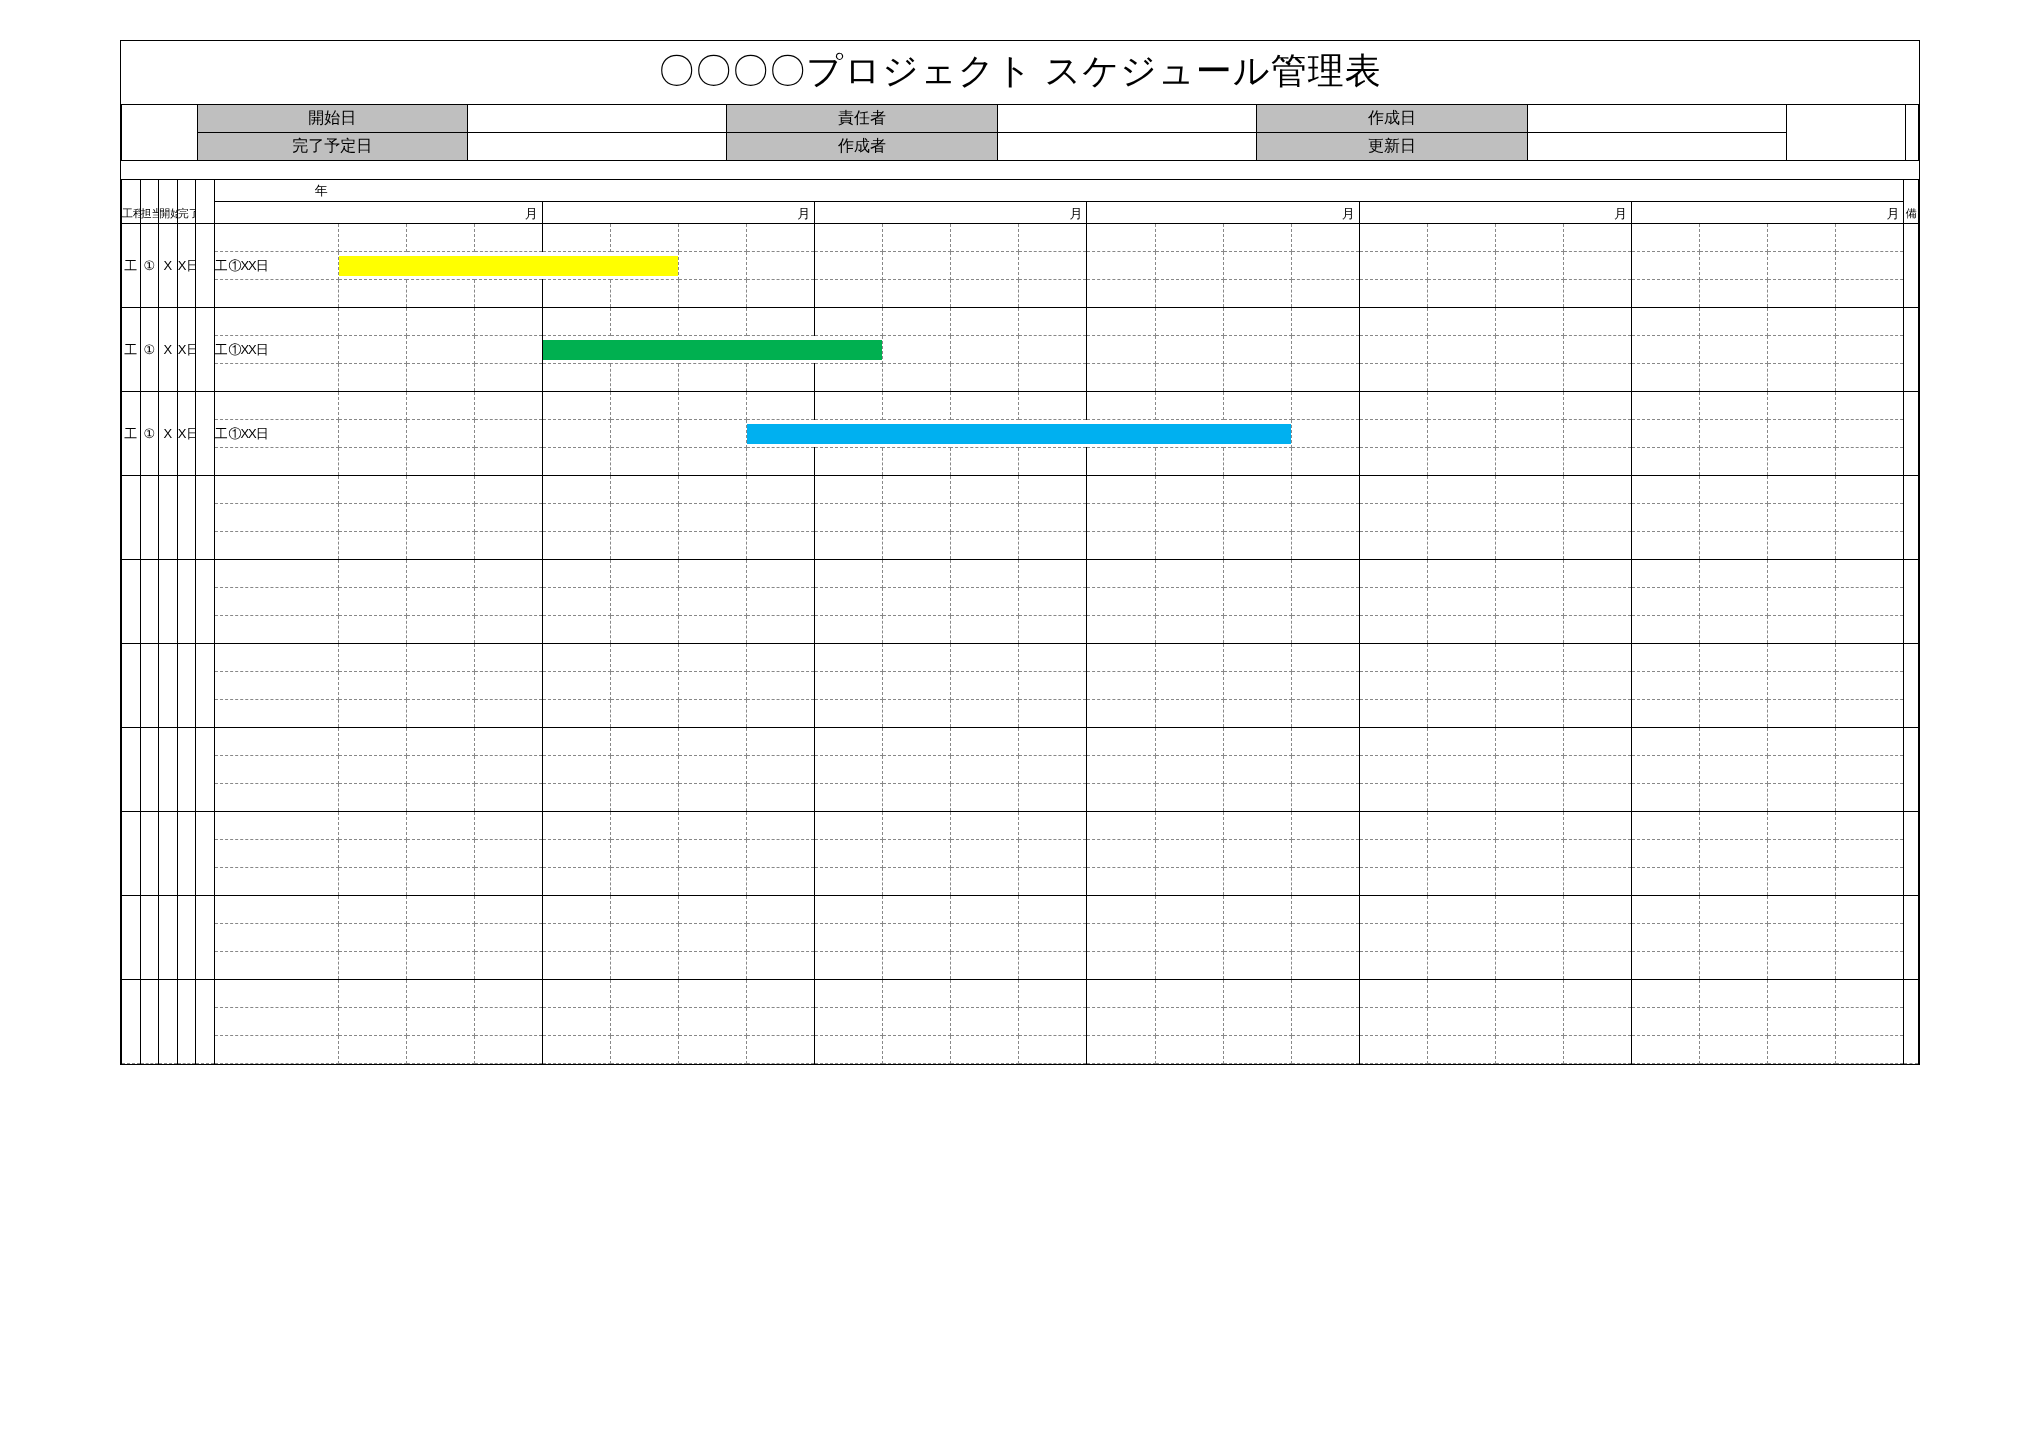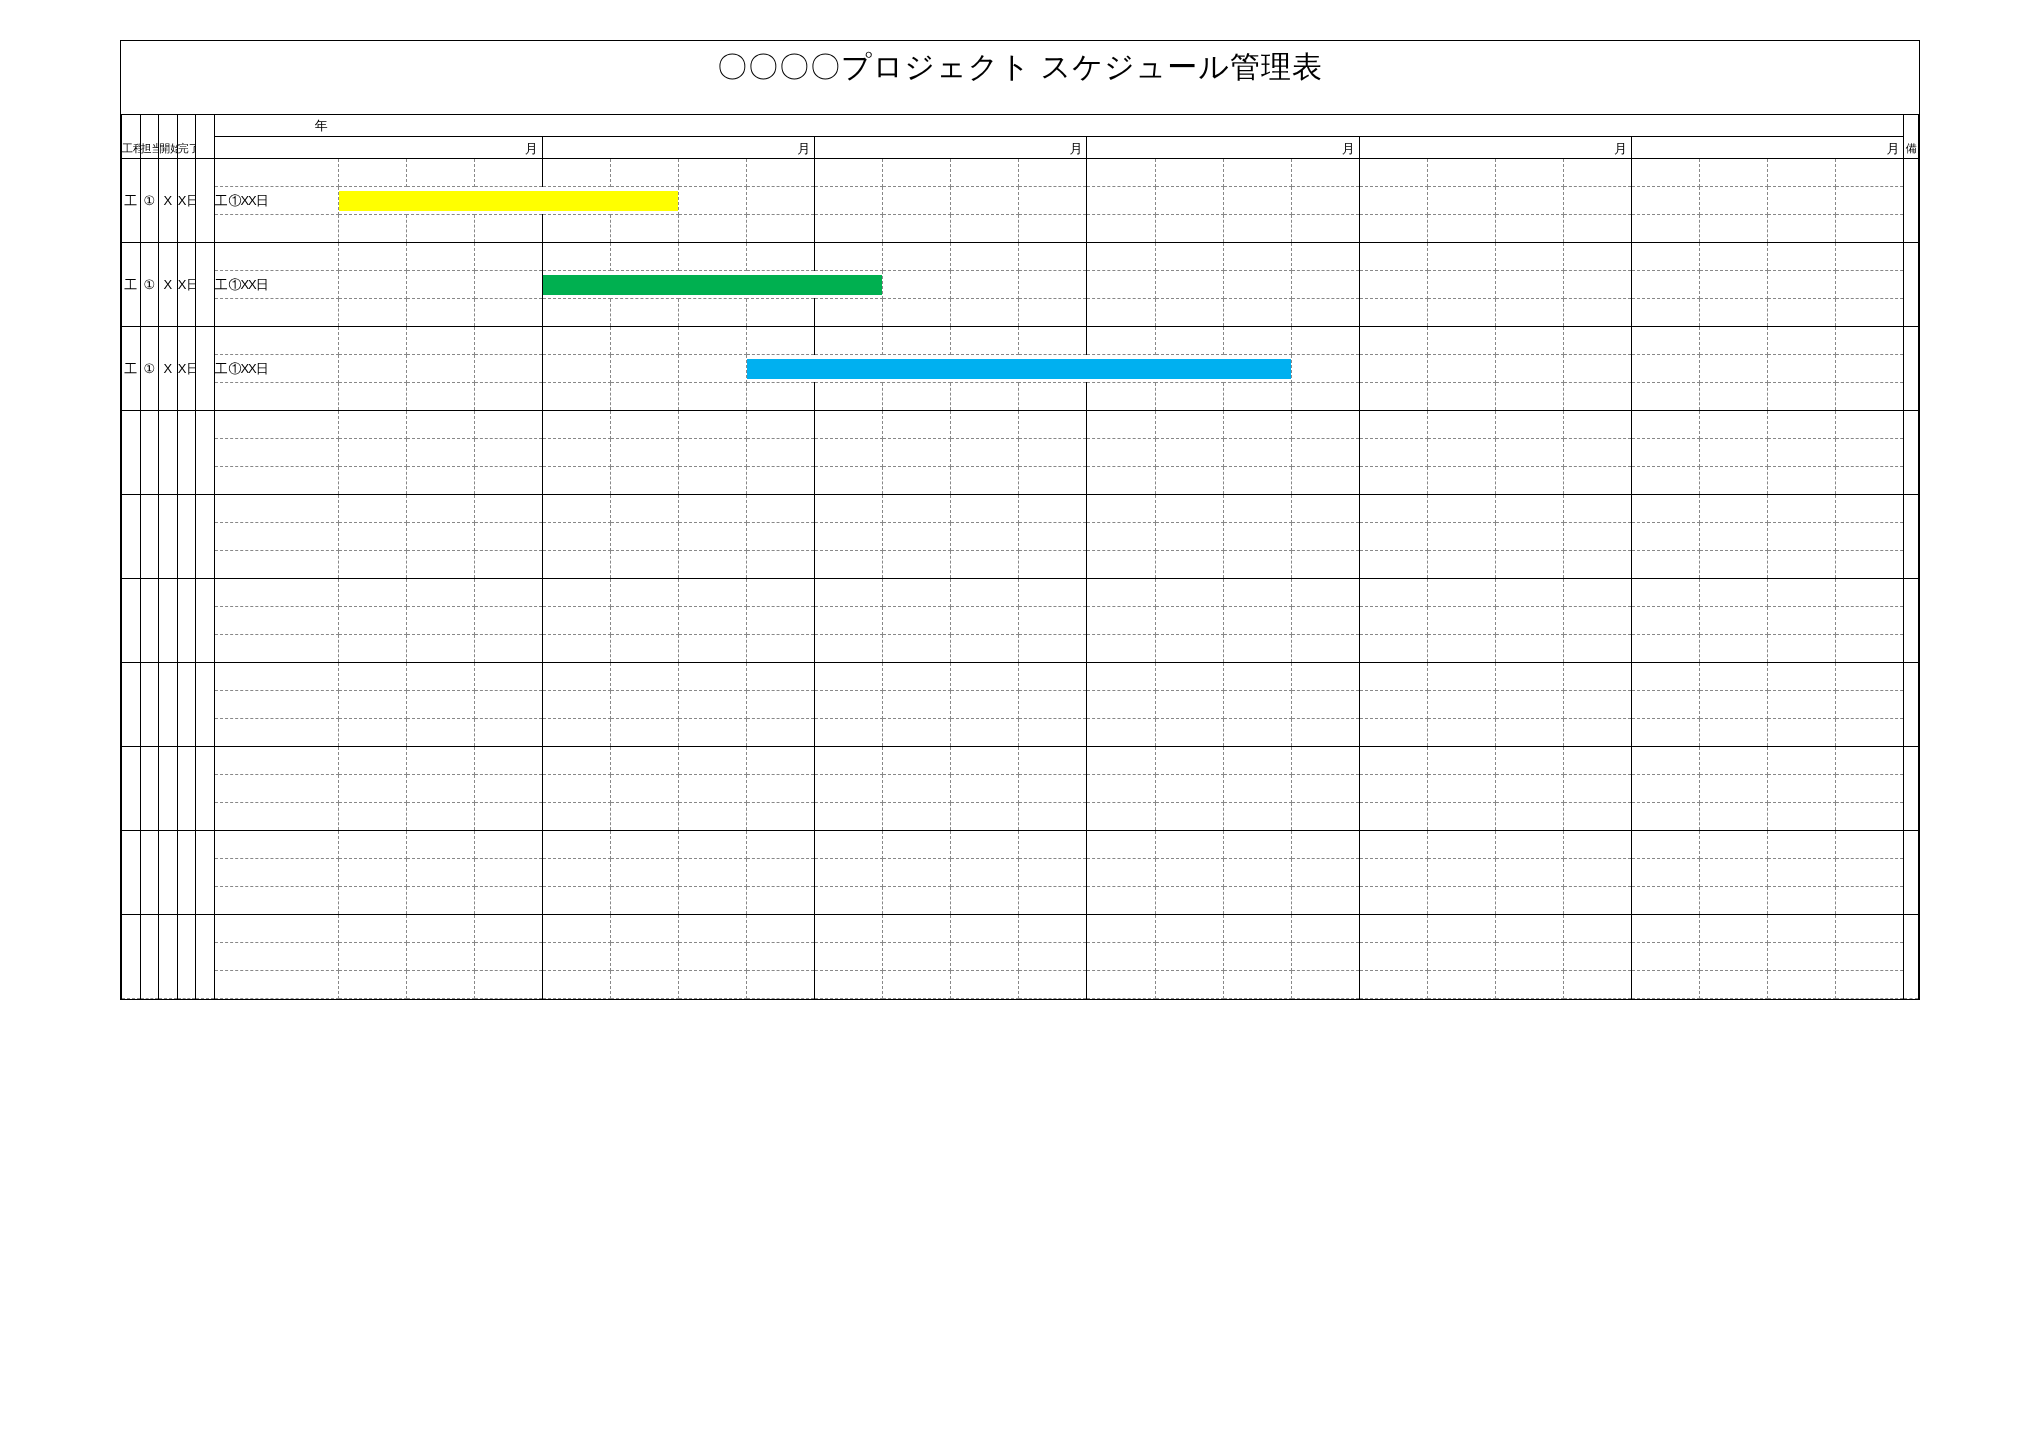--- a/index.html
+++ b/index.html
@@ -11,21 +11,21 @@
     color: #000;
     background: #fff;
   }
   .sheet {
     border: 1px solid #000;
     width: 1800px;
     margin: 0 auto;
     background: #fff;
   }
   .title {
-    font-size: 30px;
+    font-size: 36px;
     text-align: center;
     padding: 6px 0 8px 0;
     letter-spacing: 1px;
   }
   
   .meta {
     border-collapse: collapse;
     width: 100%;
   }
   .meta td {
@@ -98,20 +98,43 @@
   .gantt th.narrow { font-size: 11px; text-align: center; vertical-align: bottom; padding-bottom:2px; }
 
 </style>
 </head>
 <body>
 
 <div class="sheet">
 
   <div class="title">〇〇〇〇プロジェクト スケジュール管理表</div>
 
+  <table class="meta">
+    <tbody>
+        <tr>
+      <td class="stub" rowspan="2"></td>
+      <td class="gray lblw">開始日</td>
+      <td class="valw1"></td>
+      <td class="gray lblw">責任者</td>
+      <td class="valw2"></td>
+      <td class="gray lblw">作成日</td>
+      <td class="valw3"></td>
+      <td class="stampbox" rowspan="2"></td>
+      <td style="width:12px" rowspan="2"></td>
+    </tr>
+    <tr>
+      <td class="gray lblw">完了予定日</td>
+      <td class="valw1"></td>
+      <td class="gray lblw">作成者</td>
+      <td class="valw2"></td>
+      <td class="gray lblw">更新日</td>
+      <td class="valw3"></td>
+    </tr>
+  </tbody>
+    </table>
 
   <div class="spacer"></div>
 
   <div class="gantt-wrap">
     <table class="gantt" id="gantt">
         <colgroup>
           <col style="width:18px">
           <col style="width:18px">
           <col style="width:18px">
           <col style="width:18px">

